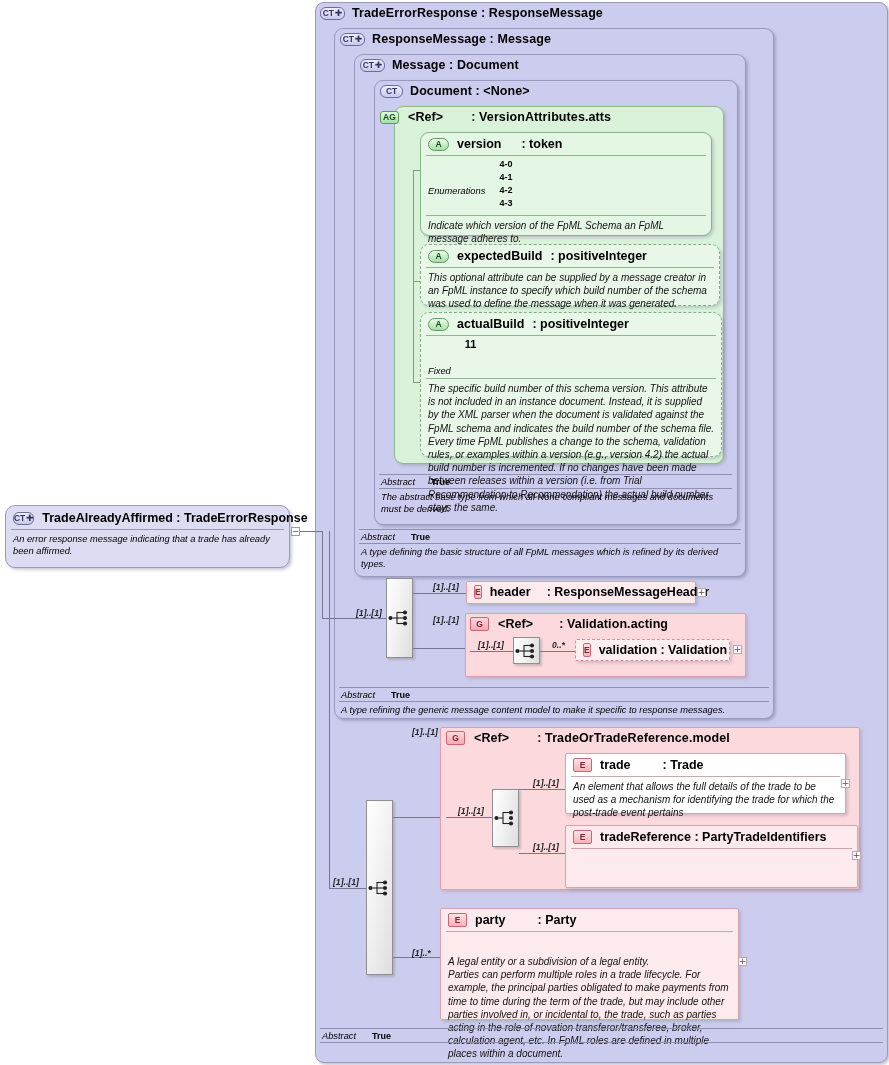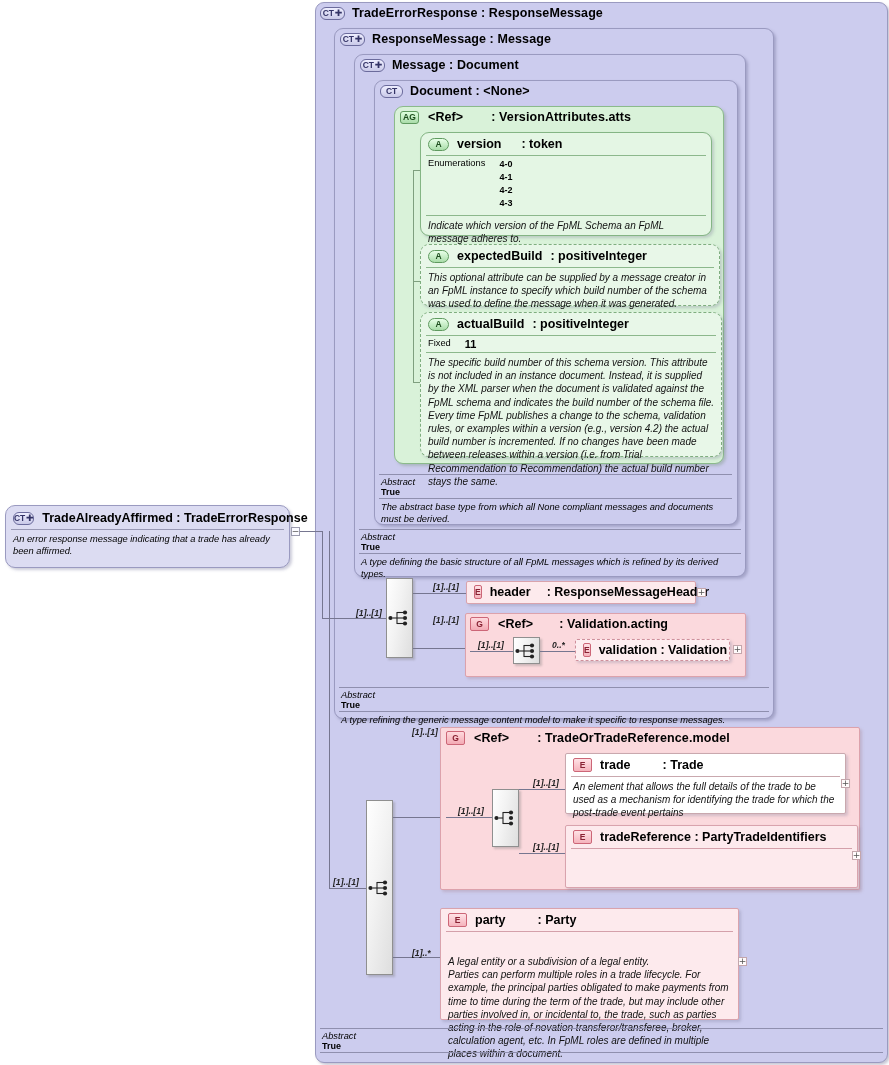--- a/index.html
+++ b/index.html
@@ -32,21 +32,21 @@
 
   
   .node{position:absolute;box-sizing:border-box;
         box-shadow:2px 2px 3px rgba(120,120,150,.30);}
   .node .ttl{display:flex;align-items:center;gap:8px;font-size:12.5px;
              font-weight:bold;padding:4px 6px 4px 7px;white-space:nowrap;}
   .node .sep{height:1px;background:#9898b4;margin:0 5px;}
   .node .doc{font-size:10px;font-style:italic;line-height:1.32;
              padding:3px 6px 4px 7px;color:#111;}
   .node .prop{display:flex;gap:14px;font-size:9.3px;padding:2px 6px 2px 7px;}
-  .node .prop .k{}
+  .node .prop .k{font-style:italic;margin-top:28px;}
   .node .prop .v{font-weight:bold;font-size:11px;}
   .node .enums{font-size:9px;font-weight:bold;line-height:1.45;}
 
   
   .n-green{background:#e4f6e4;border:1px solid #84b584;border-radius:9px;}
   .n-green .sep{background:#8cb88c;}
   .n-greendash{background:#e8f7e8;border:1px dashed #7fae7f;border-radius:9px;}
   .n-greendash .sep{background:#8cb88c;}
   
   .agbox{position:absolute;box-sizing:border-box;background:#d9f2d9;
@@ -59,21 +59,21 @@
   .n-pinkdash{background:#fdeef0;border:1px dashed #cf8f9b;border-radius:2px;}
   .n-white{background:#ffffff;border:1px solid #c9a8ae;border-radius:2px;}
   .n-white .sep{background:#c9a8ae;}
   .gbox{position:absolute;box-sizing:border-box;background:#fbd9dd;
         border:1px solid #dca2ac;border-radius:2px;
         box-shadow:2px 2px 3px rgba(160,120,130,.30);}
 
   
   .foot{position:absolute;box-sizing:border-box;}
   .foot .ln{height:1px;background:#8f8fae;}
-  .foot .prop{display:flex;font-size:9.3px;padding:1.5px 2px;flex-direction:column;}
+  .foot .prop{display:flex;gap:16px;font-size:9.3px;padding:1.5px 2px;}
   .foot .prop .k{font-style:italic;}
   .foot .prop .v{font-weight:bold;font-size:9px;}
   .foot .doc{font-size:9.3px;font-style:italic;line-height:1.32;padding:2px 2px 0 2px;}
 
   
   .ln-h{position:absolute;height:1px;background:#767690;}
   .ln-v{position:absolute;width:1px;background:#767690;}
 
   
   .card{position:absolute;font-size:8.6px;font-style:italic;font-weight:bold;
@@ -118,21 +118,21 @@
   <span>Message : Document</span>
 </div>
 
 <div class="ctbox" style="left:374px;top:80px;width:364px;height:445px;"></div>
 <div class="hdr" style="left:380px;top:84px;">
   <span class="ico ico-ct">CT</span>
   <span>Document : &lt;None&gt;</span>
 </div>
 
 <div class="agbox" style="left:394px;top:106px;width:330px;height:358px;"></div>
-<div class="hdr" style="left:400px;top:110px;gap:9px;">
+<div class="hdr" style="left:380px;top:110px;gap:9px;">
   <span class="ico ico-ag">AG</span>
   <span>&lt;Ref&gt;</span>
   <span style="display:inline-block;width:10px;"></span>
   <span>: VersionAttributes.atts</span>
 </div>
 
 <div class="ln-v" style="left:413px;top:170px;height:212px;background:#7f9f7f;"></div>
 <div class="ln-h" style="left:413px;top:170px;width:8px;background:#7f9f7f;"></div>
 <div class="ln-h" style="left:413px;top:281px;width:8px;background:#7f9f7f;"></div>
 <div class="ln-h" style="left:413px;top:382px;width:8px;background:#7f9f7f;"></div>

